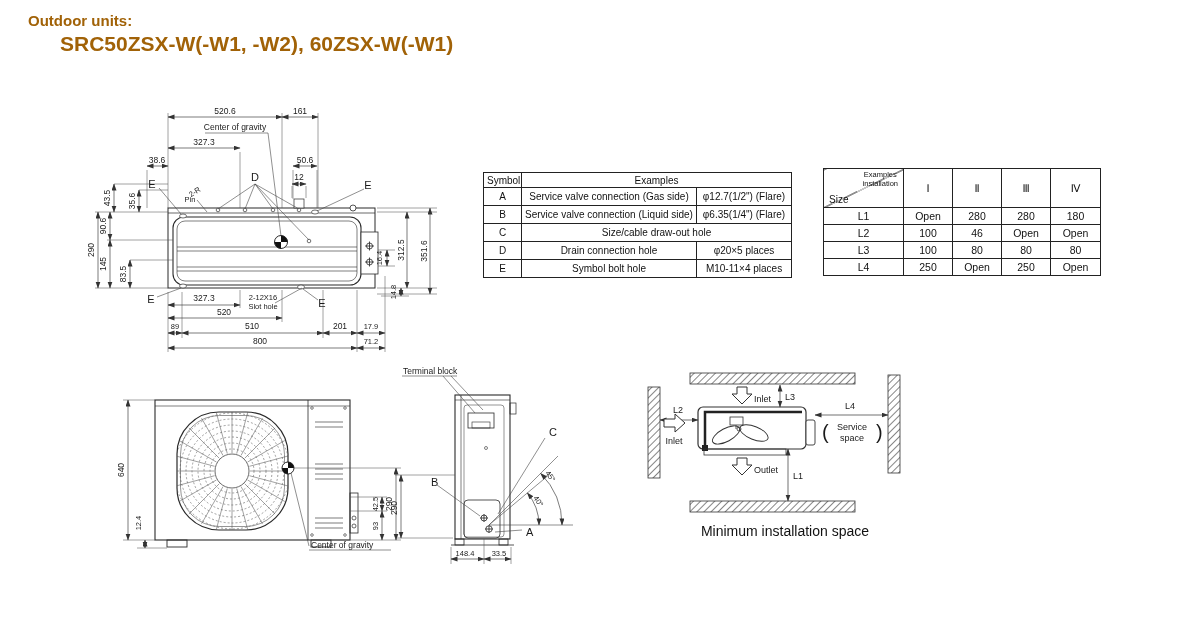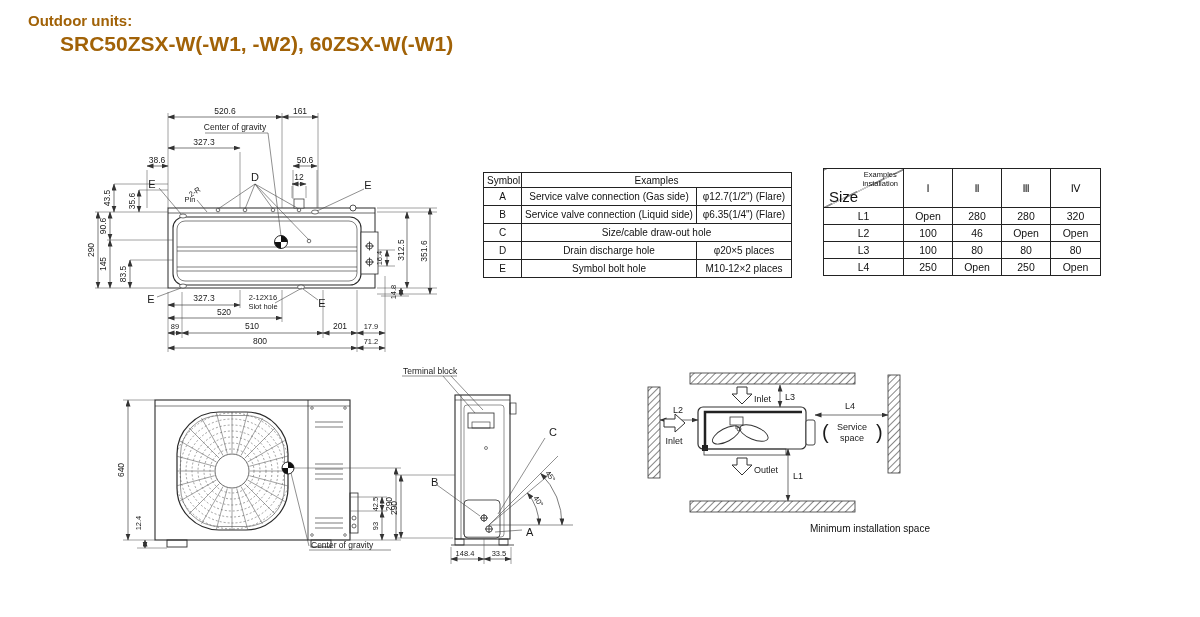--- a/index.html
+++ b/index.html
@@ -16,24 +16,24 @@
   text.big{font-size:20px;font-weight:300;}
   .tbl{border-collapse:collapse;font-size:10px;color:#111;table-layout:fixed;}
   .tbl td,.tbl th{border:1px solid #222;text-align:center;font-weight:normal;
        padding:0 3px;height:17px;overflow:hidden;white-space:nowrap;}
   .tbl th{height:14px;}
   .tl{text-align:left;}
   .roman{font-family:"Liberation Serif",serif;font-size:11px;}
   .corner{position:relative;padding:0 !important;
        background:linear-gradient(to bottom right,transparent 49.5%,#222 49.5%,#222 50.5%,transparent 50.5%);}
   .ex{position:absolute;top:2px;right:5px;font-size:7.5px;line-height:1.15;text-align:center;}
-  .sz{position:absolute;bottom:2px;left:5px;font-size:15px;}
+  .sz{position:absolute;bottom:2px;left:5px;font-size:10px;}
   .itbl td{height:16px;font-size:10.5px;}
   .itbl .hrow td{height:38px;}
-  .caption{left:640px;top:523px;width:290px;text-align:right;font-size:10px;color:#111;}
+  .caption{left:640px;top:523px;width:290px;text-align:center;font-size:14px;color:#111;}
 </style>
 </head>
 <body>
 
 <div class="abs title1">Outdoor units:</div>
 <div class="abs title2">SRC50ZSX-W(-W1, -W2), 60ZSX-W(-W1)</div>
 
 <svg width="0" height="0">
   <defs>
     <marker id="arr" markerWidth="7" markerHeight="6" refX="6.5" refY="2.5" orient="auto-start-reverse" markerUnits="userSpaceOnUse">
@@ -218,27 +218,27 @@
     <td>B</td>
     <td class="tl">Service valve connection (Liquid side)</td>
     <td>φ6.35(1/4") (Flare)</td>
   </tr>
   <tr>
     <td>C</td>
     <td class="tl" colspan="2">Size/cable draw-out hole</td>
   </tr>
   <tr>
     <td>D</td>
-    <td class="tl">Drain discharge hole</td>
+    <td class="tl">Drain connection hole</td>
     <td>φ20×5 places</td>
   </tr>
   <tr>
     <td>E</td>
     <td class="tl">Symbol bolt hole</td>
-    <td>M10-12×2 places</td>
+    <td>M10-11×4 places</td>
   </tr>
 </tbody>
   </table>
 
 <table class="tbl itbl abs" style="left:823px;top:168px;width:277px">
   <colgroup>
       <col style="width:80px">
       <col style="width:49px">
       <col style="width:49px">
       <col style="width:49px">
@@ -253,21 +253,21 @@
     <td class="roman">Ⅰ</td>
     <td class="roman">Ⅱ</td>
     <td class="roman">Ⅲ</td>
     <td class="roman">Ⅳ</td>
   </tr>
   <tr>
     <td>L1</td>
     <td>Open</td>
     <td>280</td>
     <td>280</td>
-    <td>320</td>
+    <td>180</td>
   </tr>
   <tr>
     <td>L2</td>
     <td>100</td>
     <td>46</td>
     <td>Open</td>
     <td>Open</td>
   </tr>
   <tr>
     <td>L3</td>

